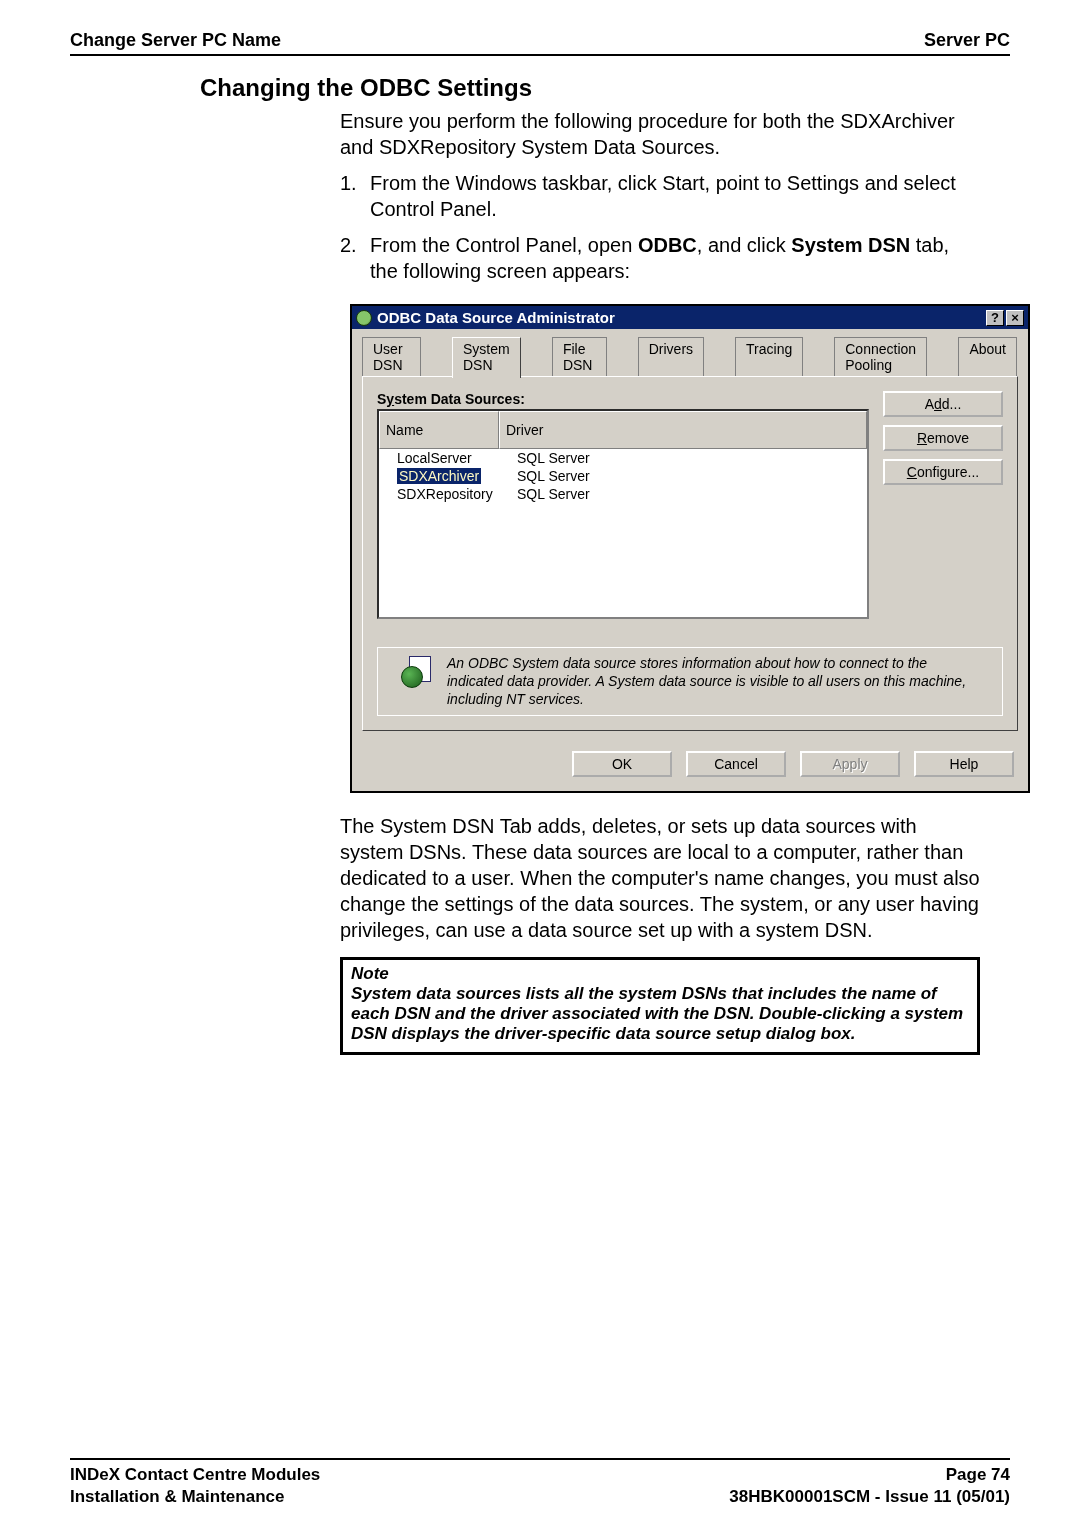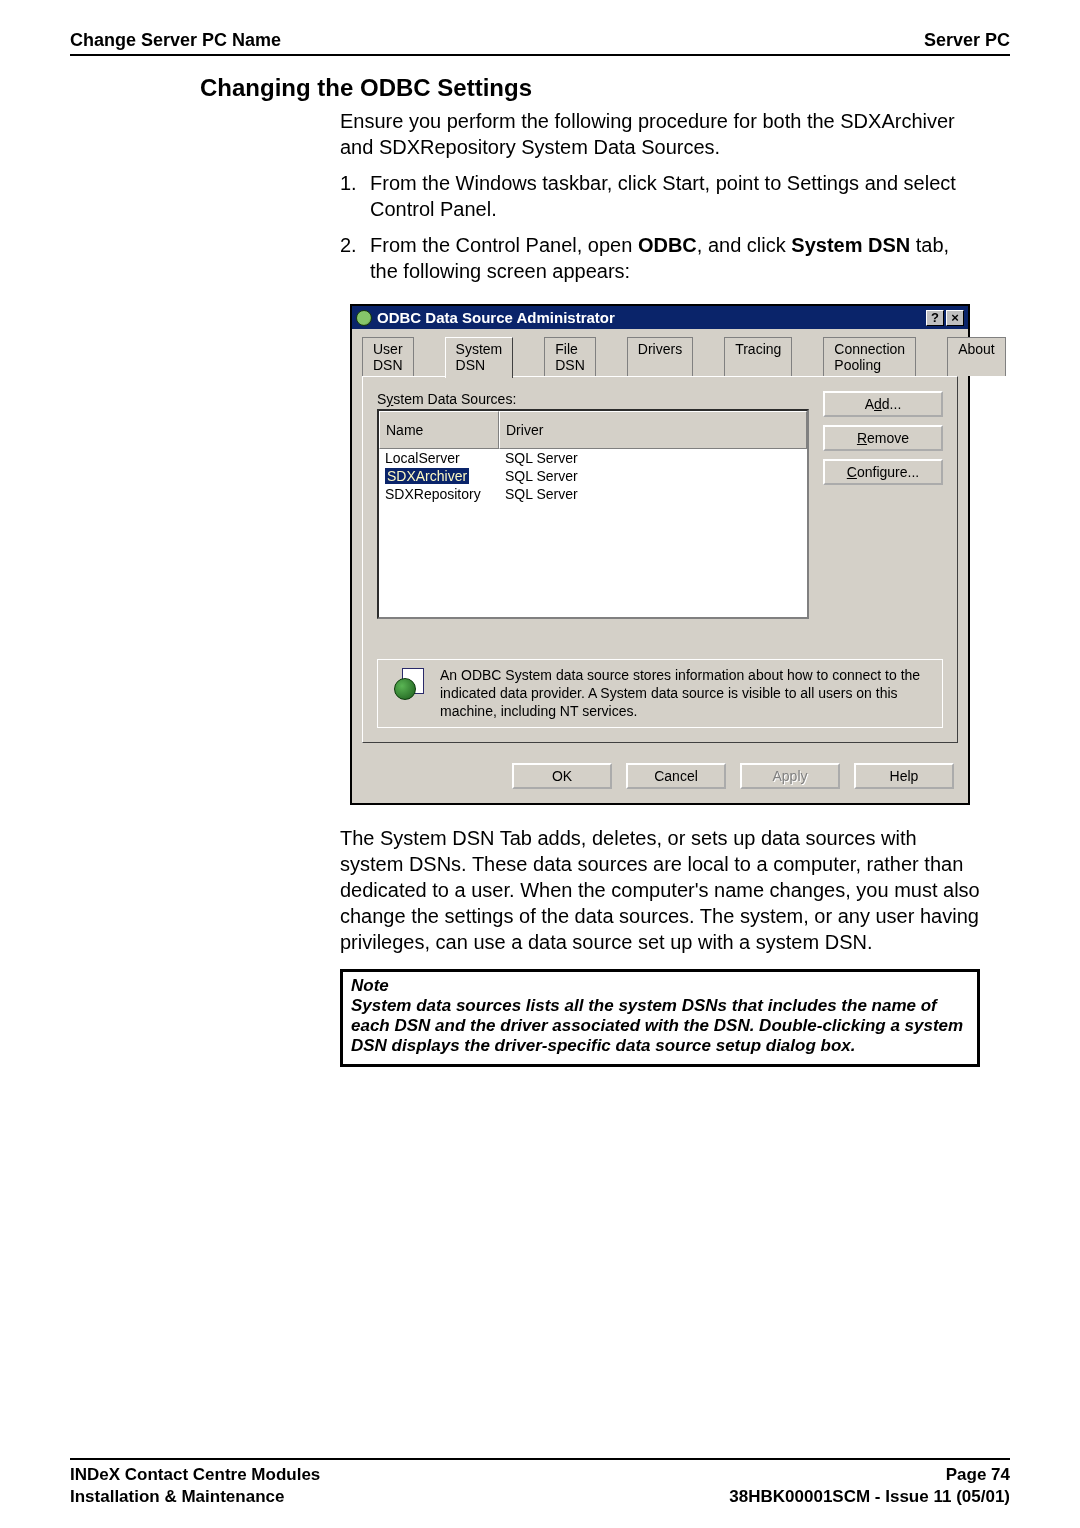--- a/index.html
+++ b/index.html
@@ -38,21 +38,21 @@
       margin-left: 270px;
       margin-right: 30px;
       line-height: 1.3;
       margin-bottom: 10px;
       display: flex;
     }
     .numbered-item .num { width: 30px; flex-shrink: 0; }
     .numbered-item .txt { flex: 1; }
     .dialog-container {
       margin: 20px 0 20px 280px;
-      width: 620px;
+      width: 680px;
     }
     .dialog {
       border: 2px solid #000;
       background: #d4d0c8;
       font-family: Tahoma, sans-serif;
       font-size: 14px;
     }
     .title-bar {
       background: linear-gradient(90deg, #0a246a, #0a246a);
       color: #fff;
@@ -107,20 +107,21 @@
       margin: 0 10px 10px 10px;
       border: 1px solid #fff;
       border-right-color: #404040;
       border-bottom-color: #404040;
       padding: 14px;
       background: #d4d0c8;
     }
     .panel-label {
       font-size: 14px;
       margin-bottom: 2px;
+      font-weight: bold;
     }
     .panel-label u { text-decoration: underline; }
     .panel-row {
       display: flex;
       gap: 14px;
     }
     .list-box {
       flex: 1;
       background: #fff;
       border: 2px inset #808080;
@@ -136,21 +137,21 @@
       border: 1px solid #fff;
       border-right-color: #808080;
       border-bottom-color: #808080;
       font-size: 14px;
     }
     .col-name { width: 120px; }
     .col-driver { flex: 1; }
     .list-rows { }
     .list-row {
       display: flex;
-      padding: 0 6px;
+      padding: 0 18px;
       line-height: 18px;
     }
     .list-row .cell-name { width: 120px; }
     .list-row .cell-driver { flex: 1; }
     .list-row.selected .cell-name-text {
       background: #0a246a;
       color: #fef9c3;
       padding: 0 2px;
     }
     .side-buttons {
@@ -166,23 +167,24 @@
       font-size: 14px;
       text-align: center;
       cursor: pointer;
     }
     .win-button.disabled { color: #808080; text-shadow: 1px 1px #fff; }
     .win-button u { text-decoration: underline; }
     .info-row {
       display: flex;
       align-items: flex-start;
       gap: 12px;
-      margin-top: 40px;
+      margin-top: 28px;
       border: 1px groove #fff;
-      padding: 6px 16px;
+      padding: 6px 23px;
+      font-style: italic;
     }
     .info-icon {
       width: 34px; height: 34px; flex-shrink: 0;
       position: relative;
     }
     .info-icon .sheet {
       position: absolute; top: 2px; left: 8px;
       width: 22px; height: 26px; background: #fff;
       border: 1px solid #2a2a6a;
     }

